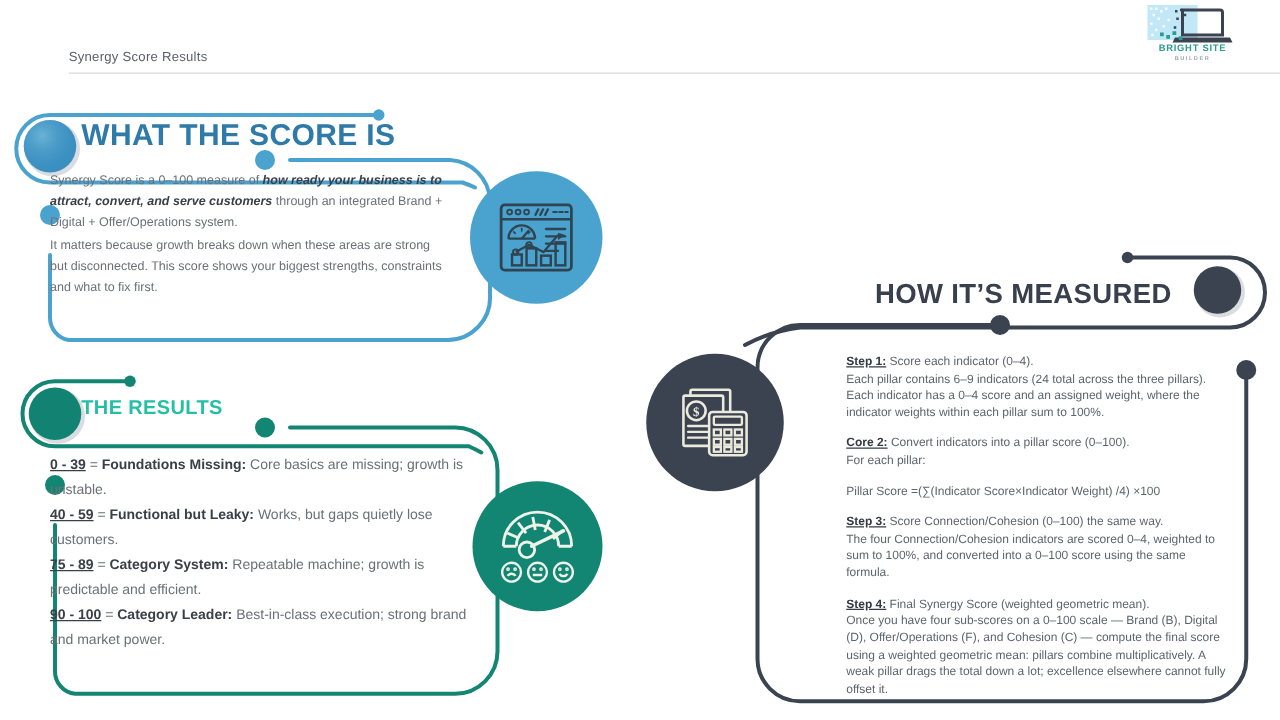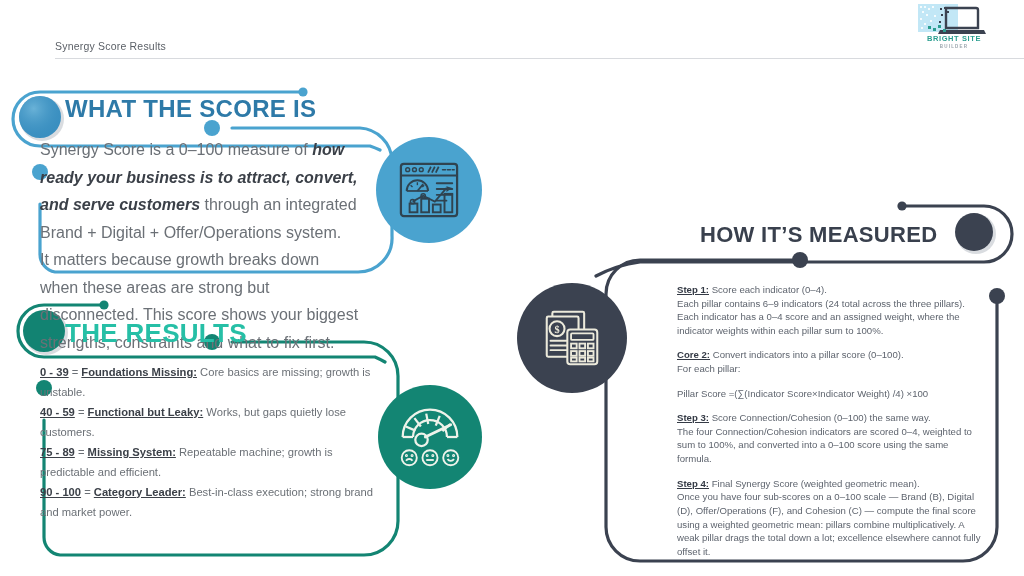--- a/index.html
+++ b/index.html
@@ -35,40 +35,40 @@
     font-size:4.5px;font-weight:bold;letter-spacing:1.2px;color:#9aa5ad;
     font-family:"Liberation Sans", sans-serif;
   }
 
   
   .sec-title{
     position:absolute;font-weight:bold;letter-spacing:.3px;
     font-family:"Liberation Sans", sans-serif;white-space:nowrap;
   }
   #title-what{left:65px;top:95px;font-size:24px;color:#2e7aa8;}
-  #title-results{left:65px;top:318px;font-size:26px;color:#26bfa6;text-align:center;}
+  #title-results{left:65px;top:318px;font-size:16px;color:#26bfa6;text-align:center;}
   #title-measured{left:700px;top:222px;font-size:22px;color:#39404d;}
 
   
   .copy{
-    position:absolute;color:#6b7076;font-size:16px;line-height:1.72;
+    position:absolute;color:#6b7076;font-size:10px;line-height:1.72;
     font-family:"Liberation Sans", sans-serif;
   }
   .copy b{color:#3b4048;font-style:italic;font-weight:bold;}
 
   #copy-what{left:40px;top:136px;width:320px;}
 
   #results-list{
     position:absolute;left:40px;top:363px;width:340px;
     color:#6b7076;font-size:11.2px;line-height:1.78;
     font-family:"Liberation Sans", sans-serif;
   }
   #results-list .row{margin-bottom:0px;}
   #results-list .rng{color:#3b4048;font-weight:bold;text-decoration:underline;}
-  #results-list .lbl{color:#3b4048;font-weight:bold;text-decoration:underline;}
+  #results-list .lbl{color:#3b4048;font-weight:bold;}
 
   #steps{
     position:absolute;left:637px;top:283px;width:348px;
     color:#5e646e;font-size:9.6px;line-height:1.42;
     font-family:"Liberation Sans", sans-serif;
   }
   #steps .stp{color:#343a45;font-weight:bold;text-decoration:underline;}
   #steps .blk{margin-bottom:11px;margin-left:40px;}
   #steps .blk:last-child{margin-bottom:0;}
 
@@ -217,21 +217,21 @@
       <circle cx="26" cy="38" r="2.2" fill="none" stroke="#2f4350" stroke-width="1.6"></circle>
       <polygon points="50,28 56,30 50,34" fill="#2f4350"></polygon>
     </svg>
   </div>
 
   <div class="sec-title" id="title-results">THE RESULTS</div>
 
   <div id="results-list">
       <div class="row"><span class="rng">0 - 39</span><span> = </span><span class="lbl">Foundations Missing:</span><span> Core basics are missing; growth is unstable.</span></div>
       <div class="row"><span class="rng">40 - 59</span><span> = </span><span class="lbl">Functional but Leaky:</span><span> Works, but gaps quietly lose customers.</span></div>
-      <div class="row"><span class="rng">75 - 89</span><span> = </span><span class="lbl">Missing System:</span><span> Repeatable machine; growth is predictable and efficient.</span></div>
+      <div class="row"><span class="rng">75 - 89</span><span> = </span><span class="lbl">Category System:</span><span> Repeatable machine; growth is predictable and efficient.</span></div>
       <div class="row"><span class="rng">90 - 100</span><span> = </span><span class="lbl">Category Leader:</span><span> Best-in-class execution; strong brand and market power.</span></div>
     </div>
 
   <div class="icon-circle" id="icon-results">
     <svg width="66" height="62" viewBox="0 0 70 64">
       <g fill="none" stroke="#eef3ea" stroke-width="2.4">
         <path d="M6 32 A29 29 0 0 1 64 32"></path>
         <path d="M17 32 A18 18 0 0 1 53 32"></path>
         <line x1="6" y1="32" x2="17" y2="32"></line>
         <line x1="64" y1="32" x2="53" y2="32"></line>

